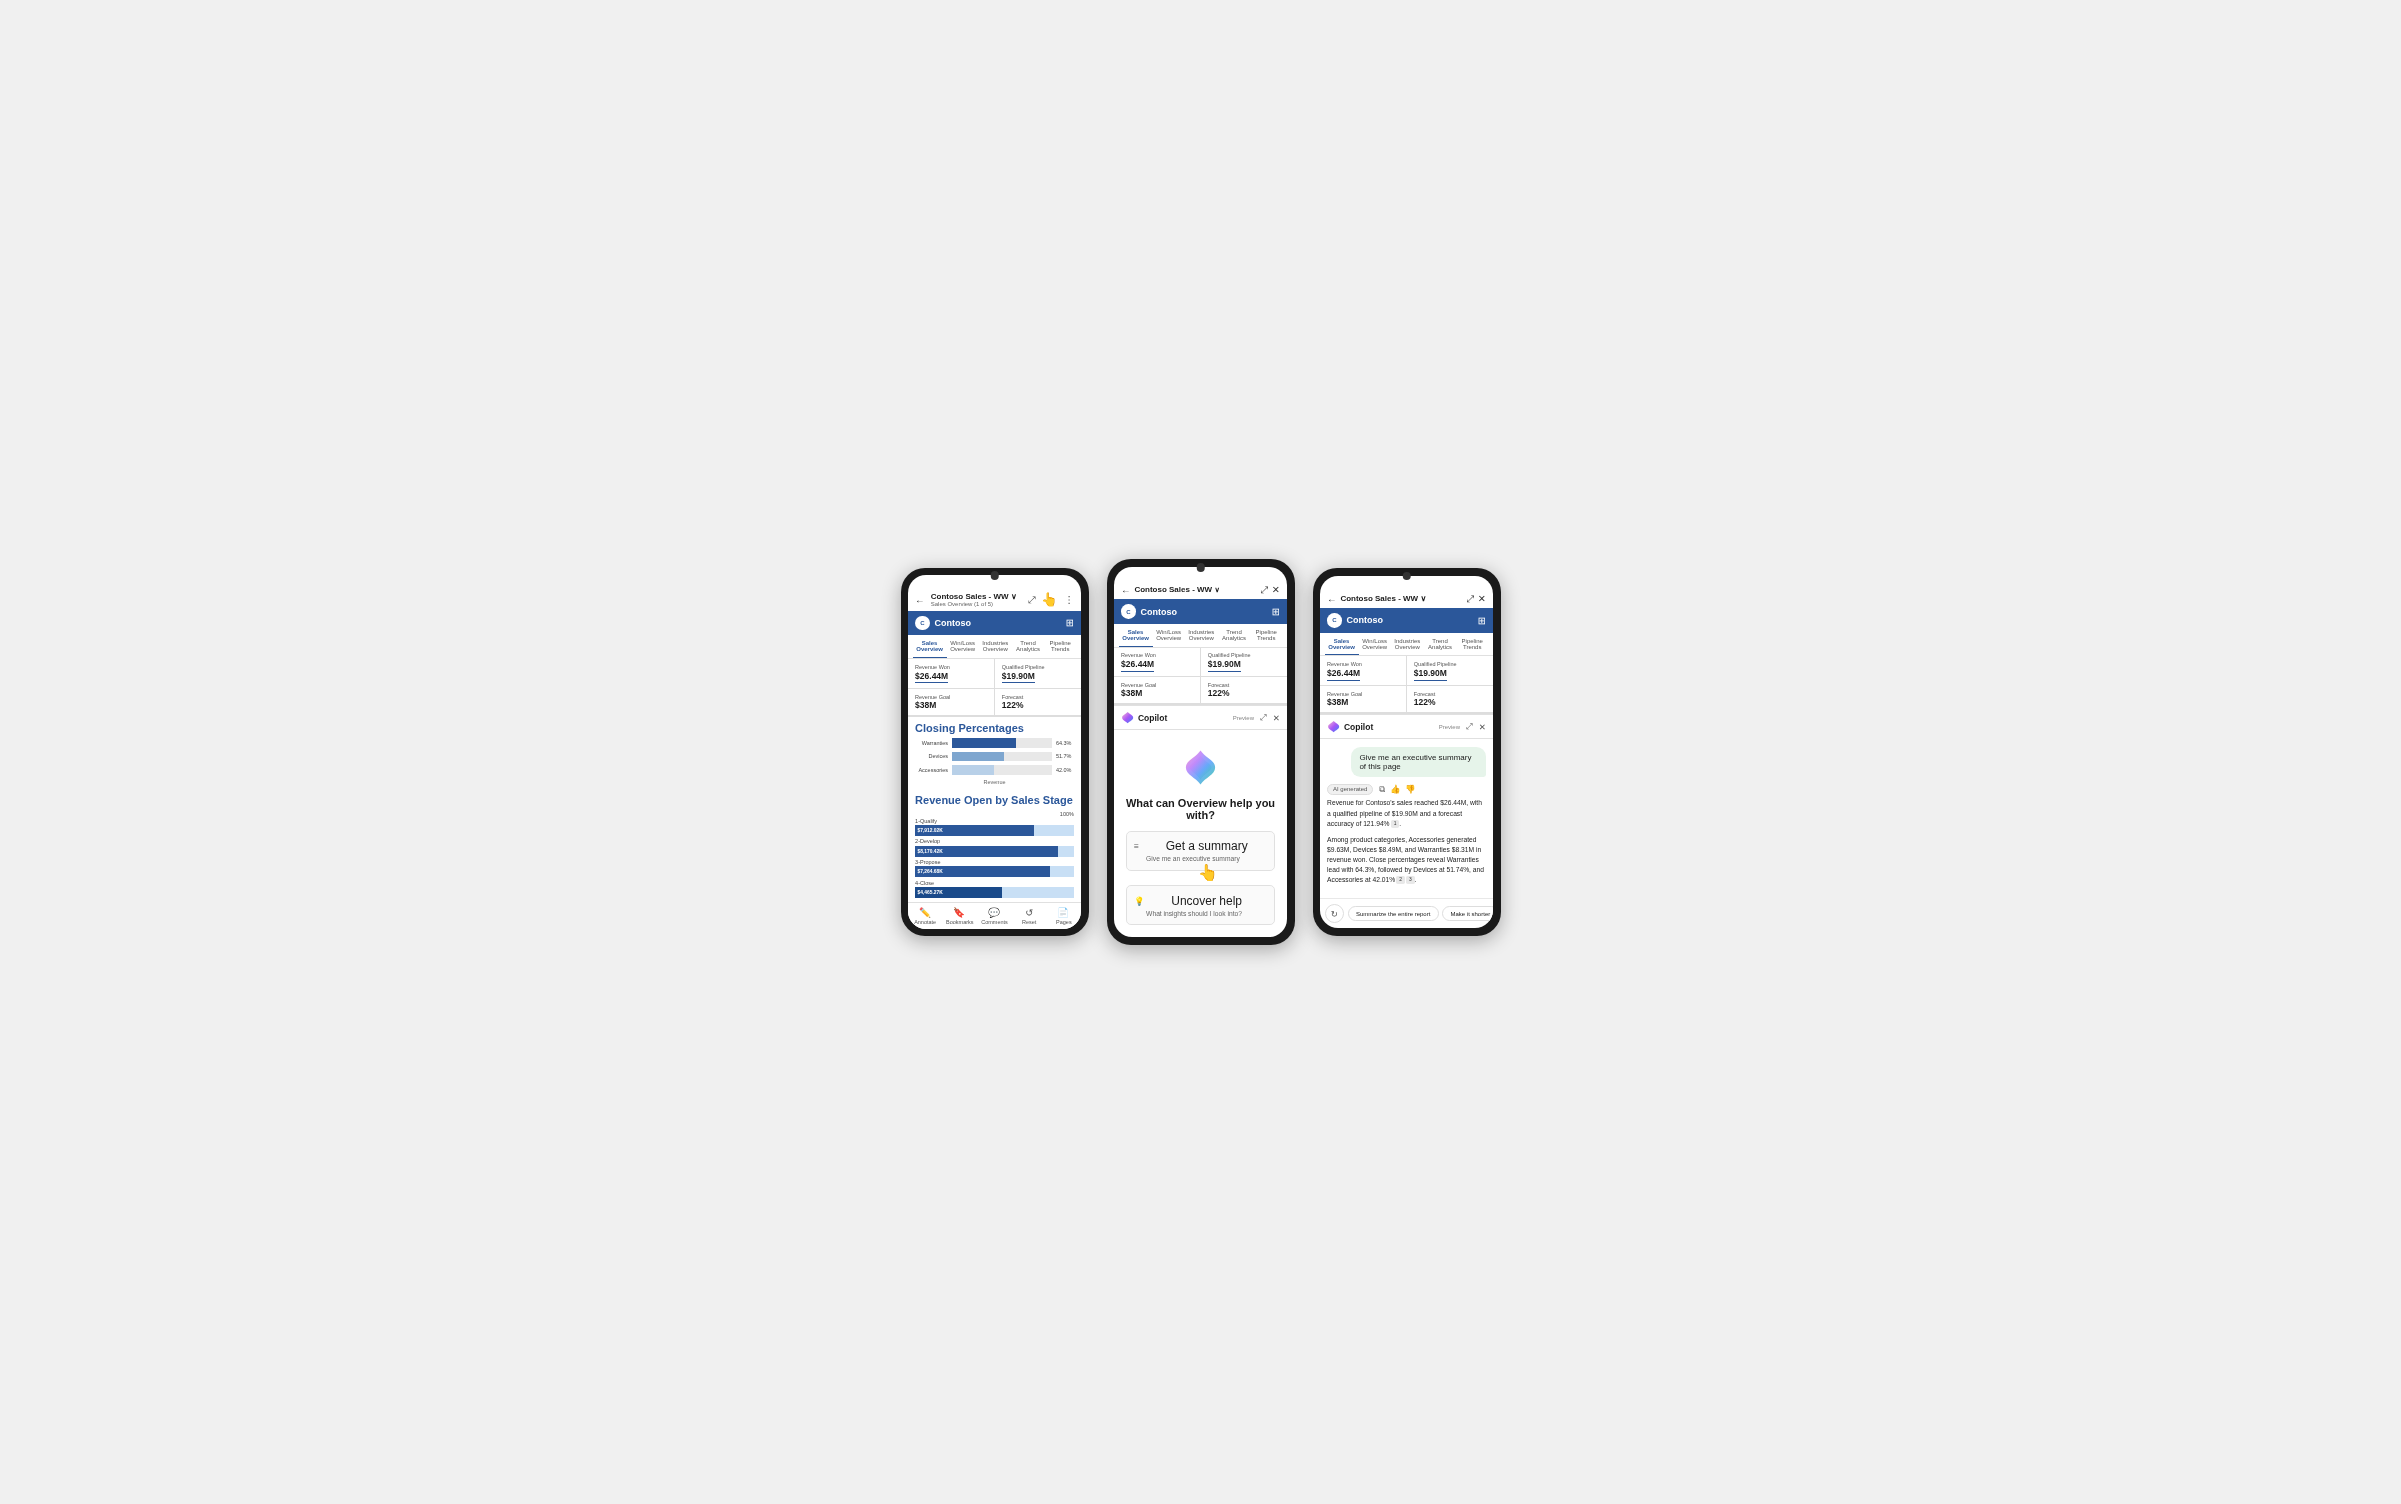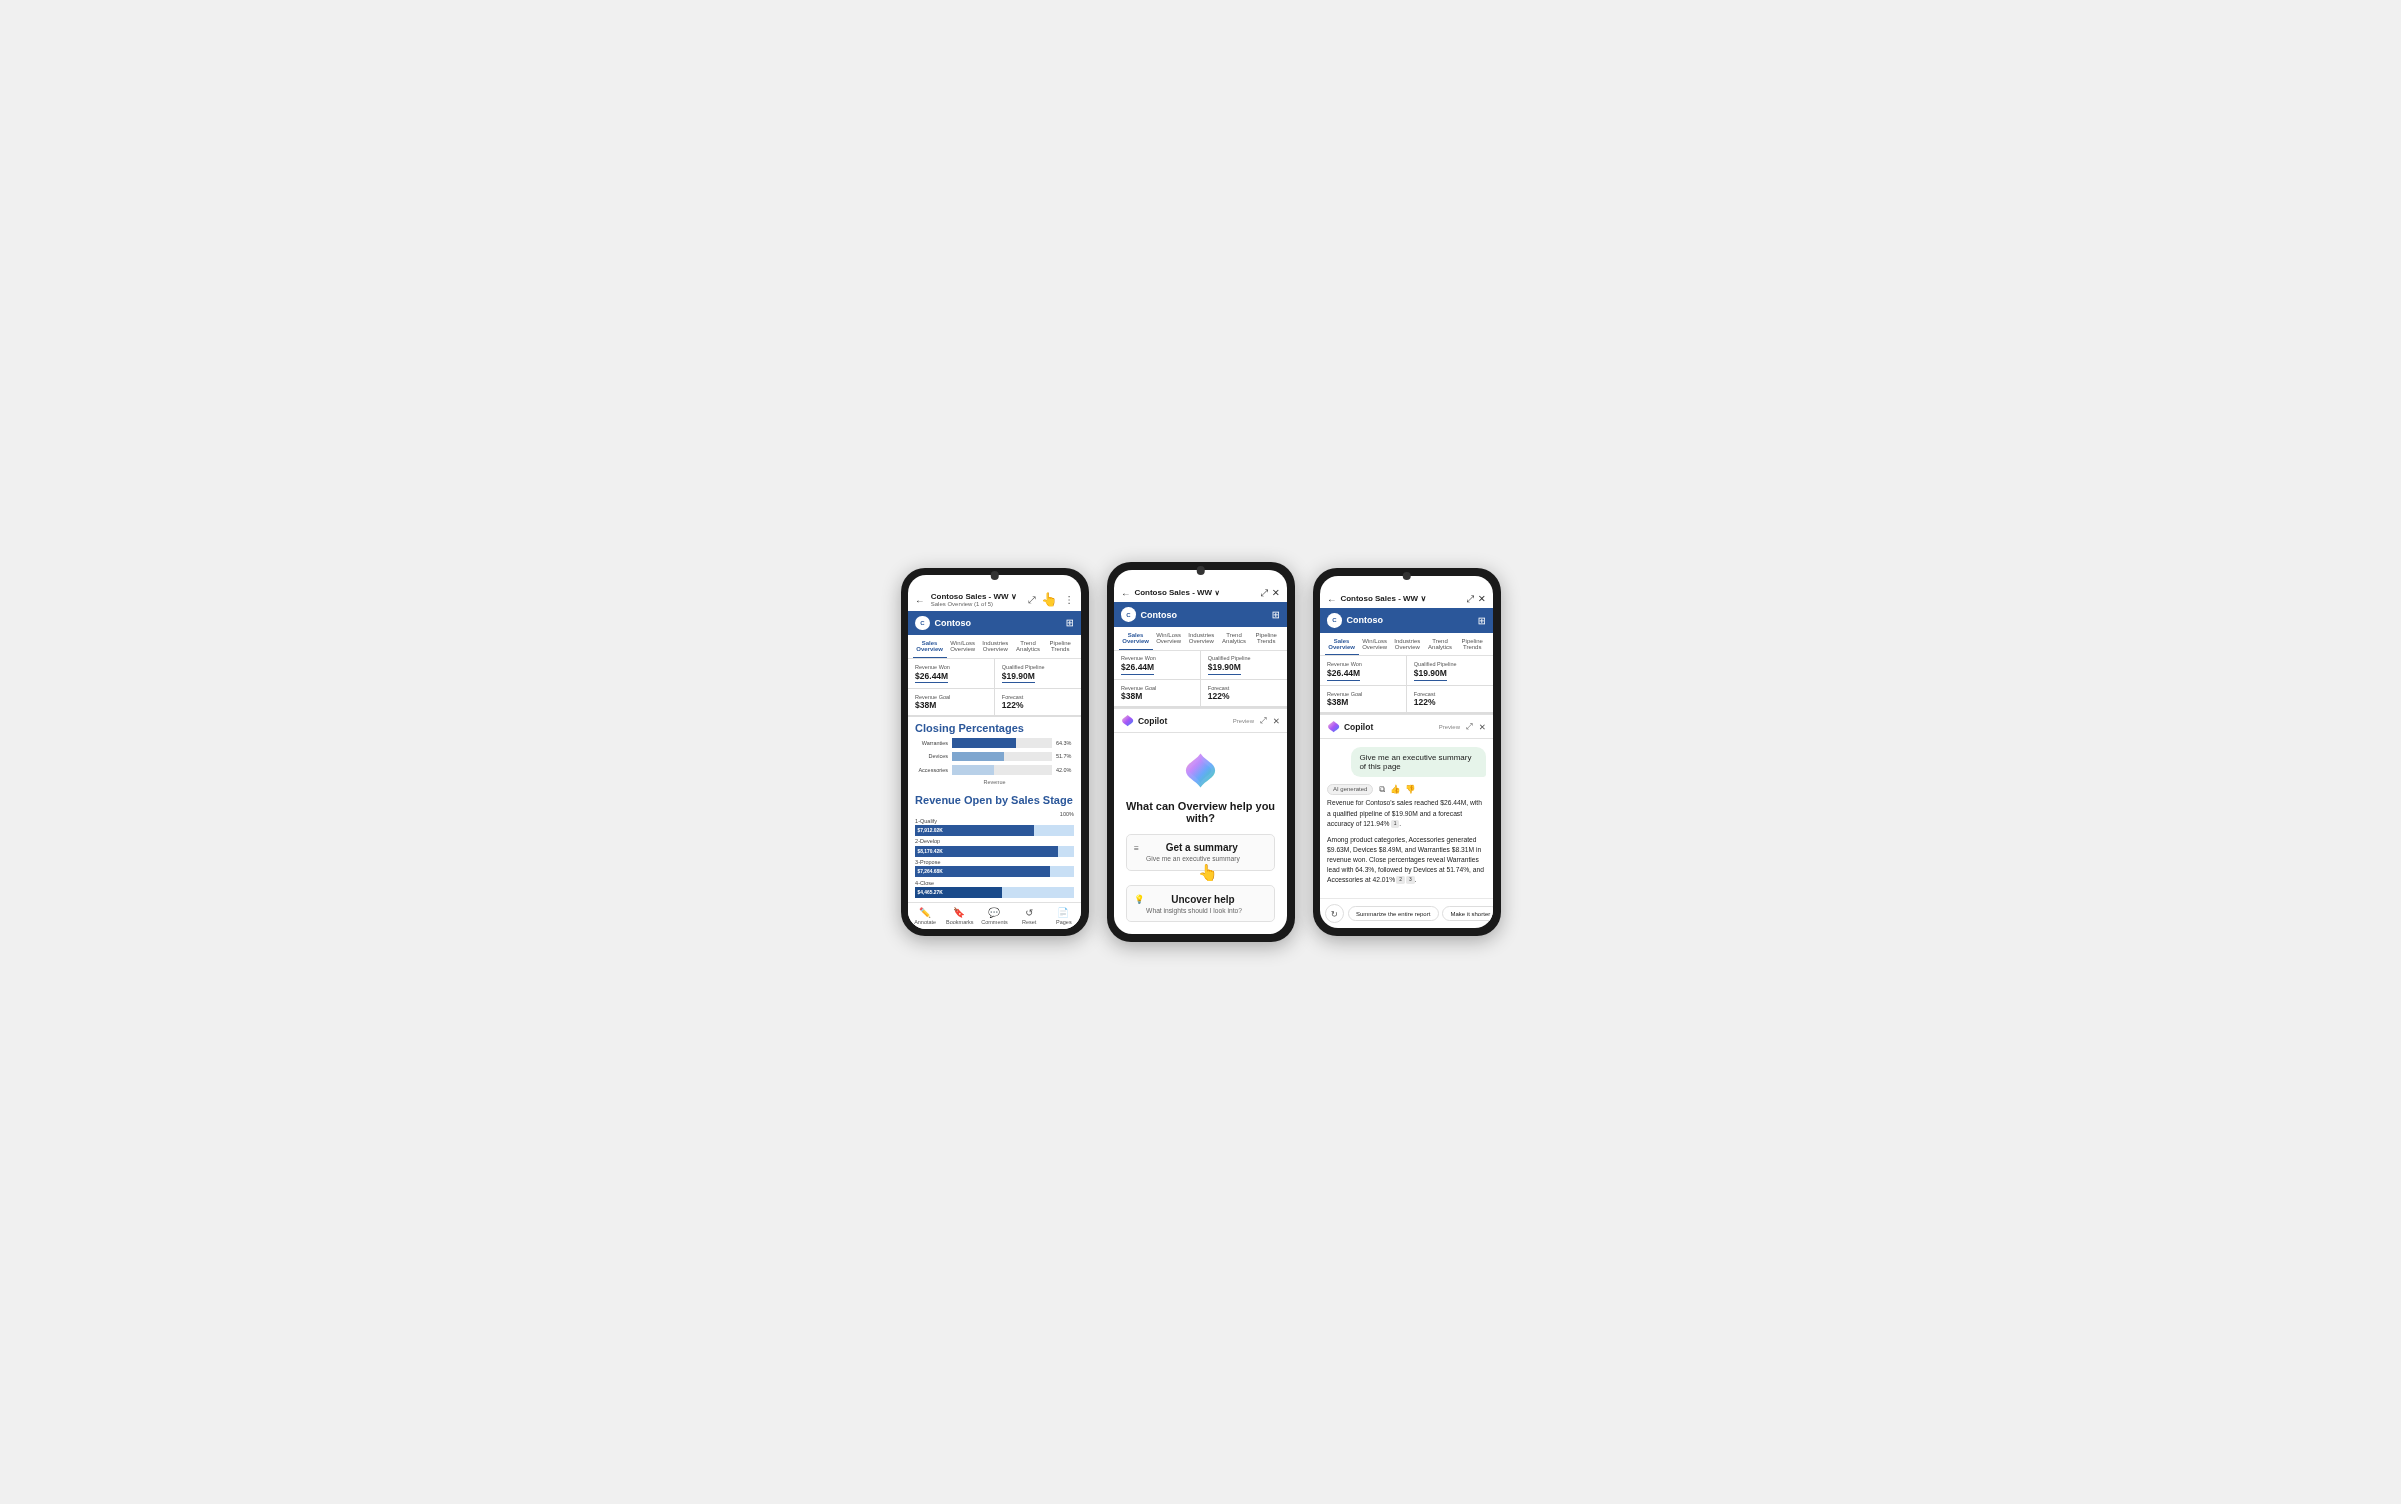--- a/index.html
+++ b/index.html
@@ -294,22 +294,22 @@
       background: #fafafa;
     }
     .suggestion-title-row {
       display: flex;
       align-items: center;
       gap: 3.6px;
       margin-bottom: 2.4px;
     }
     .suggestion-icon { font-size: 8.5px; color: #555; }
     .suggestion-title {
-      font-size: 10px;
-      font-weight: 700;
+      font-size: 12px;
+      font-weight: 400;
       color: #1a1a1a;
       padding-left: 23px;
     }
     .suggestion-subtitle {
       font-size: 6.7px;
       color: #666;
       padding-left: 12px;
     }
     .suggestion-card-wrap {
       position: relative;

